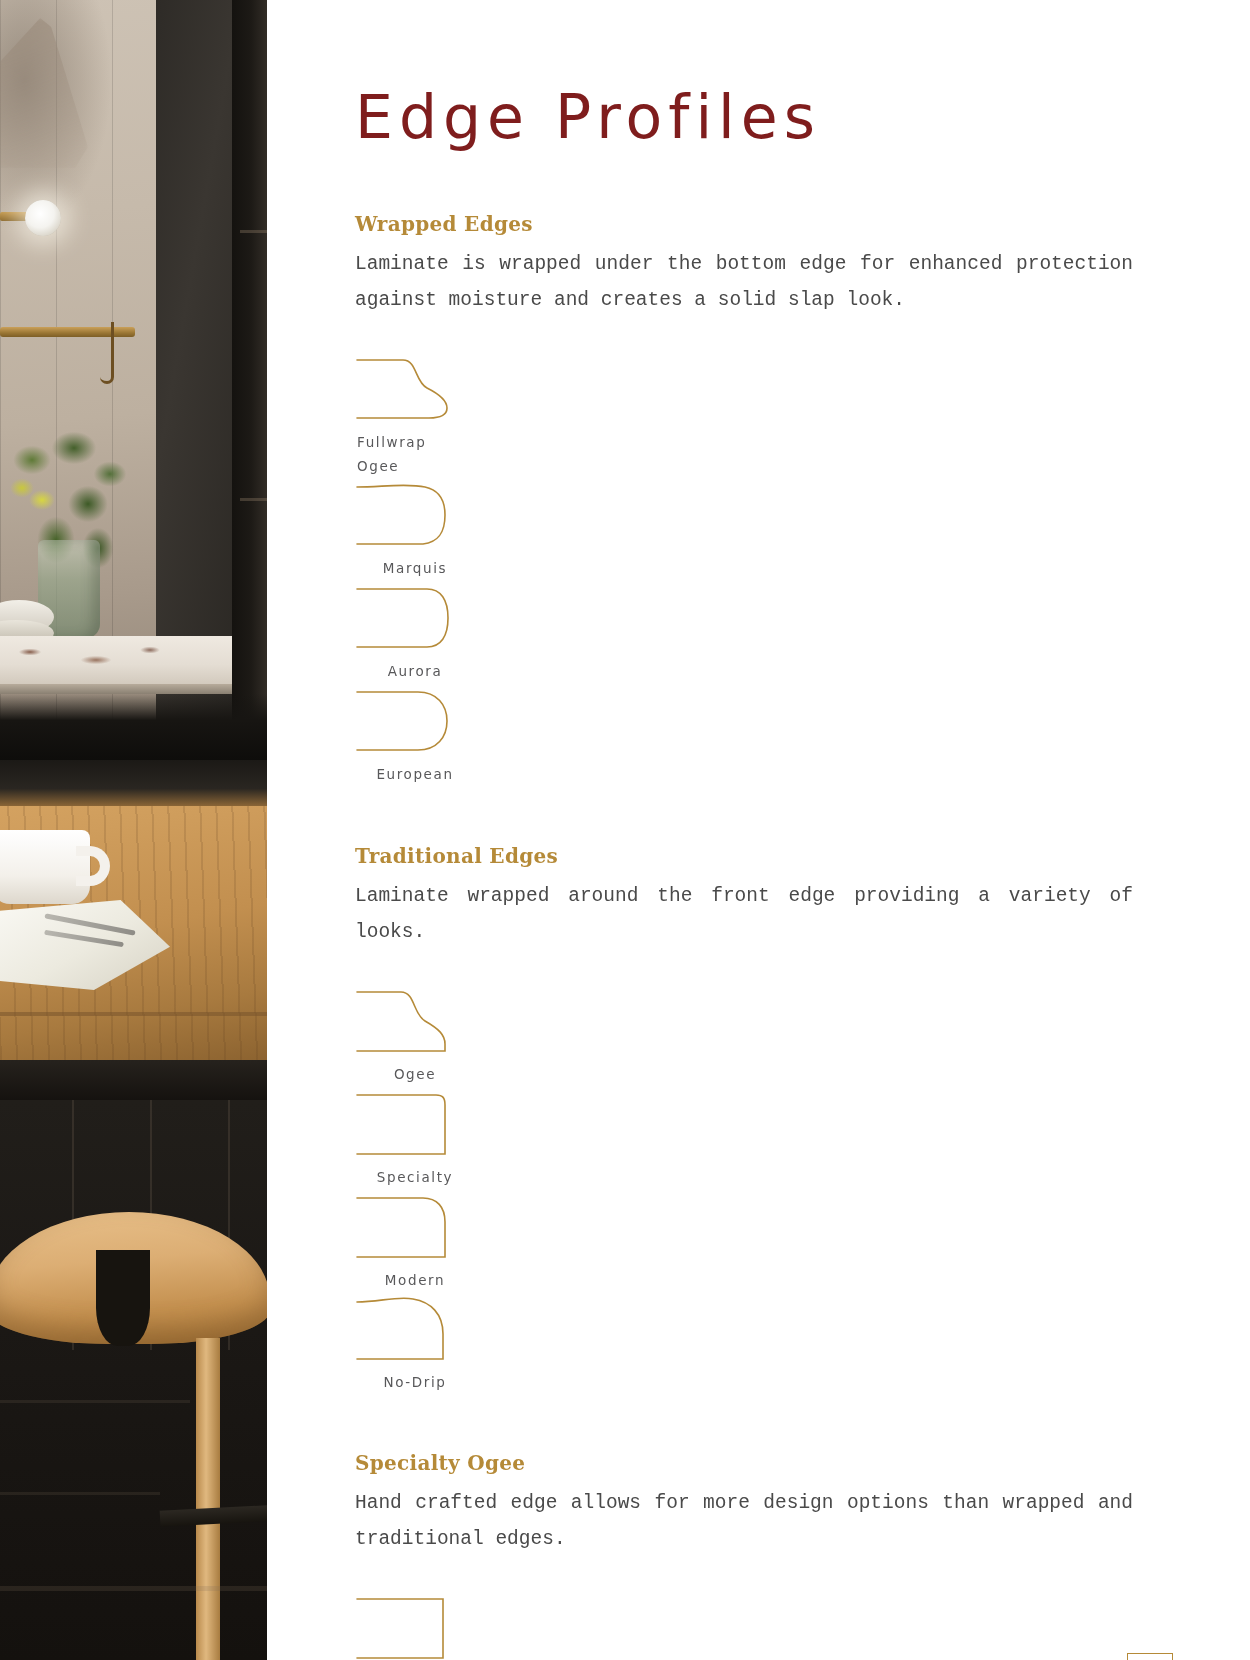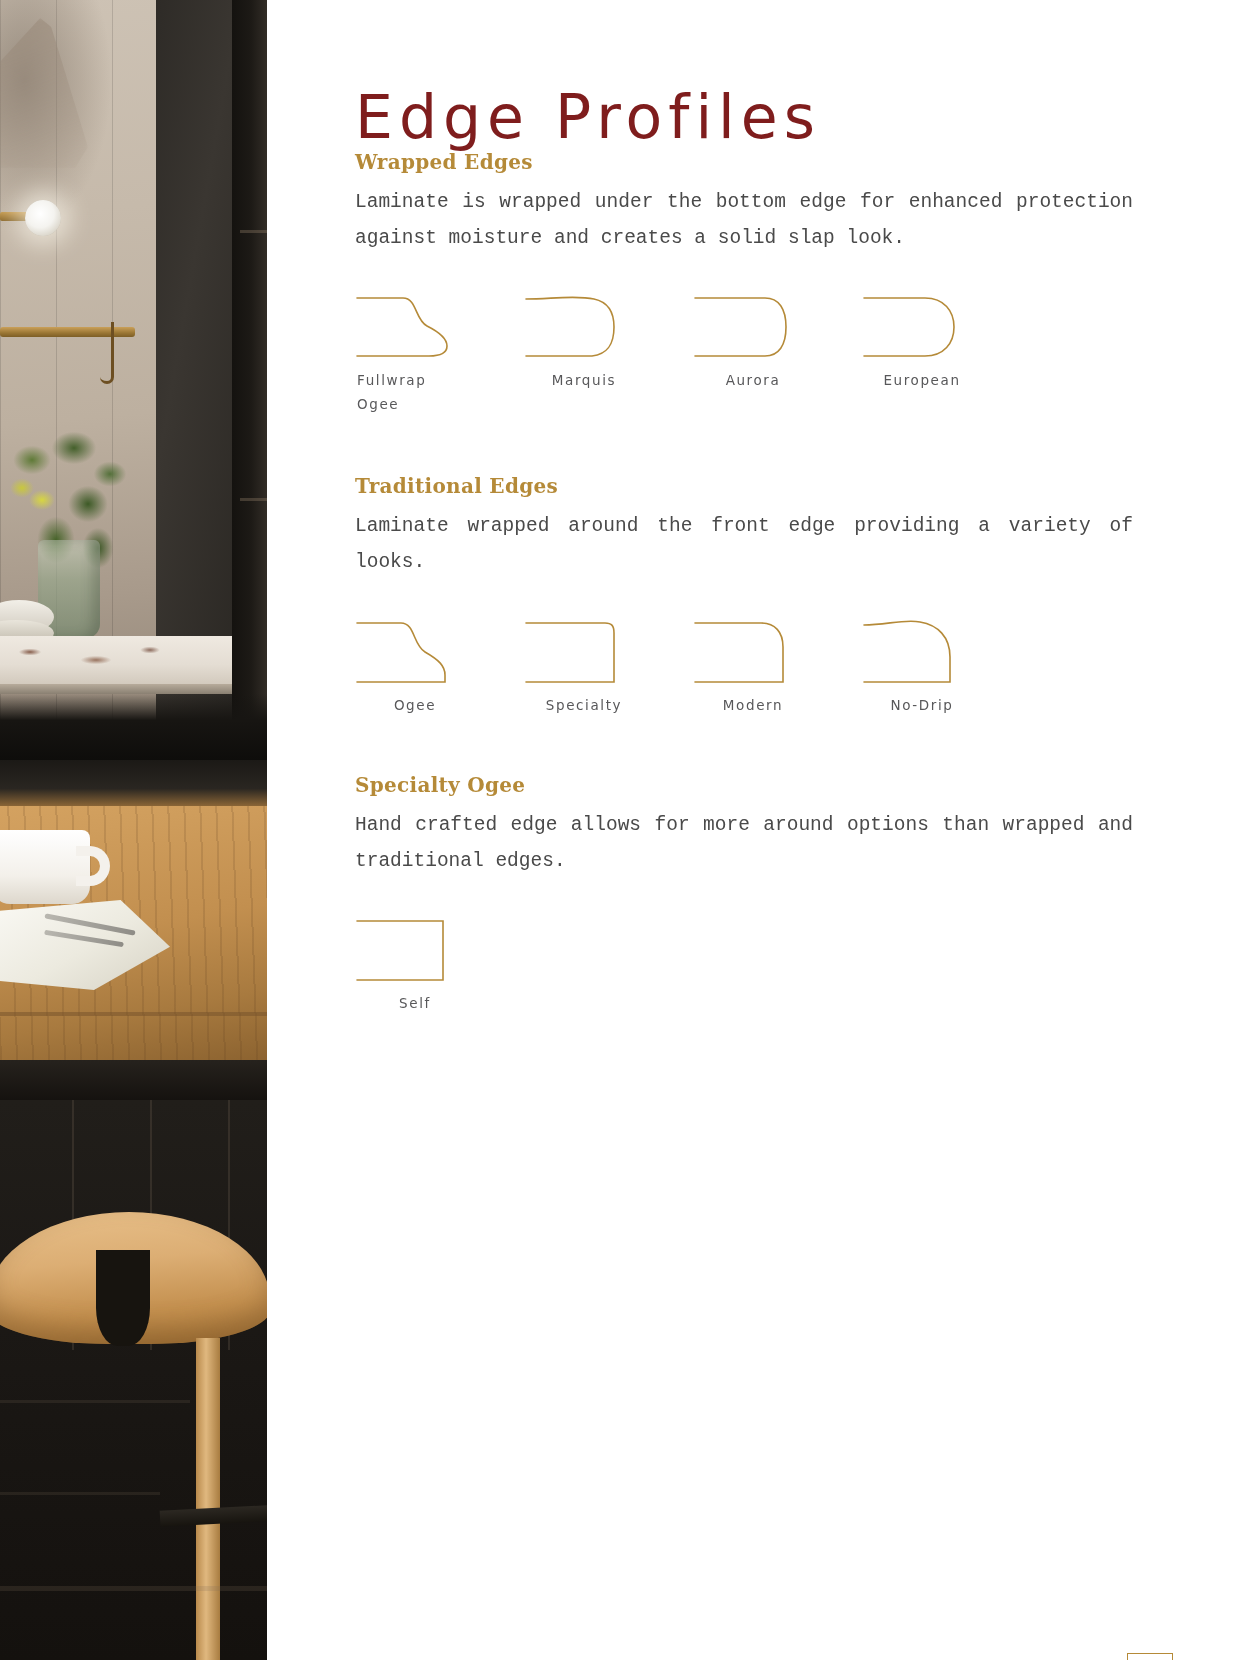--- a/index.html
+++ b/index.html
@@ -236,37 +236,38 @@
     line-height:1.85;
     color:#4a4a4a;
     text-align:justify;
     width:778px;
     font-weight:300;
   }
 
   .profiles {
     display:flex;
     margin-top:34px;
+    flex-direction:column;
   }
   .profile { width:169px; }
   .profile-svg { display:block; }
   .profile-label {
     font-family:"DejaVu Sans", sans-serif;
     font-size:13.5px;
     letter-spacing:1.6px;
     color:#58585a;
     line-height:1.75;
     margin-top:7px;
     text-align:center;
     width:120px;
   }
   .profile-label.left-al { text-align:left; padding-left:2px; }
 
   
-  .sec-wrapped { }
+  .sec-wrapped { margin-top:62px; }
   .sec-traditional { margin-top:58px; }
   .sec-specialty { margin-top:56px; }
 
   
   .page-badge {
     position:absolute;
     left:1127px; top:1653px;
     width:46px; height:57px;
     border:1.6px solid #b58a38;
     display:flex; align-items:center; justify-content:center;
@@ -403,21 +404,21 @@
           <path d="M2 10 C24 10 42 4 58 7 C76 10 88 22 88 42 V67 H2" fill="none" stroke="#b58a38" stroke-width="1.6" stroke-linecap="round"></path>
         </svg>
         <div class="profile-label">No-Drip</div>
       </div>
 
     </div>
   </div>
 
   <div class="section sec-specialty">
     <div class="section-heading">Specialty Ogee</div>
-    <div class="section-body">Hand crafted edge allows for more around options than wrapped and traditional edges.</div>
+    <div class="section-body">Hand crafted edge allows for more design options than wrapped and traditional edges.</div>
 
     <div class="profiles">
       <div class="profile">
         <svg class="profile-svg" width="120" height="72" viewBox="0 0 120 72">
           <path d="M2 8 H88 V67 H2" fill="none" stroke="#b58a38" stroke-width="1.6" stroke-linecap="round"></path>
         </svg>
         <div class="profile-label">Self</div>
       </div>
     </div>
   </div>

